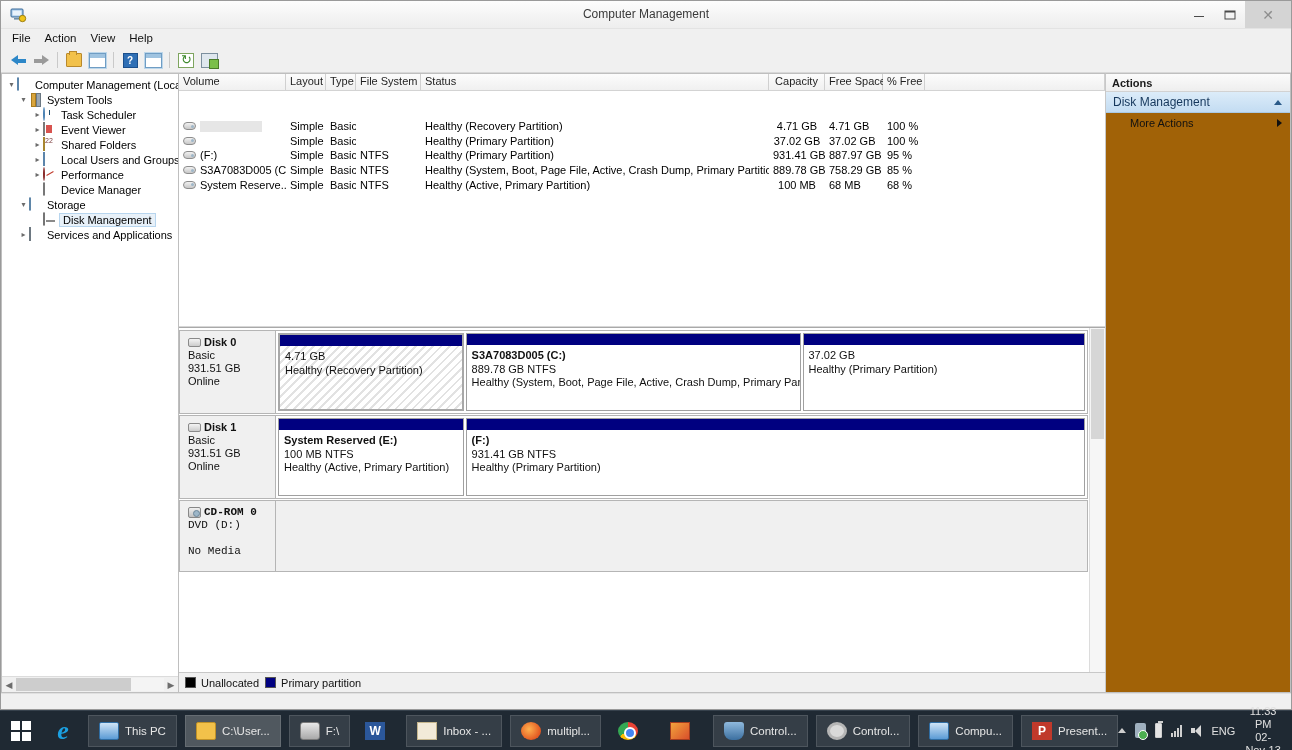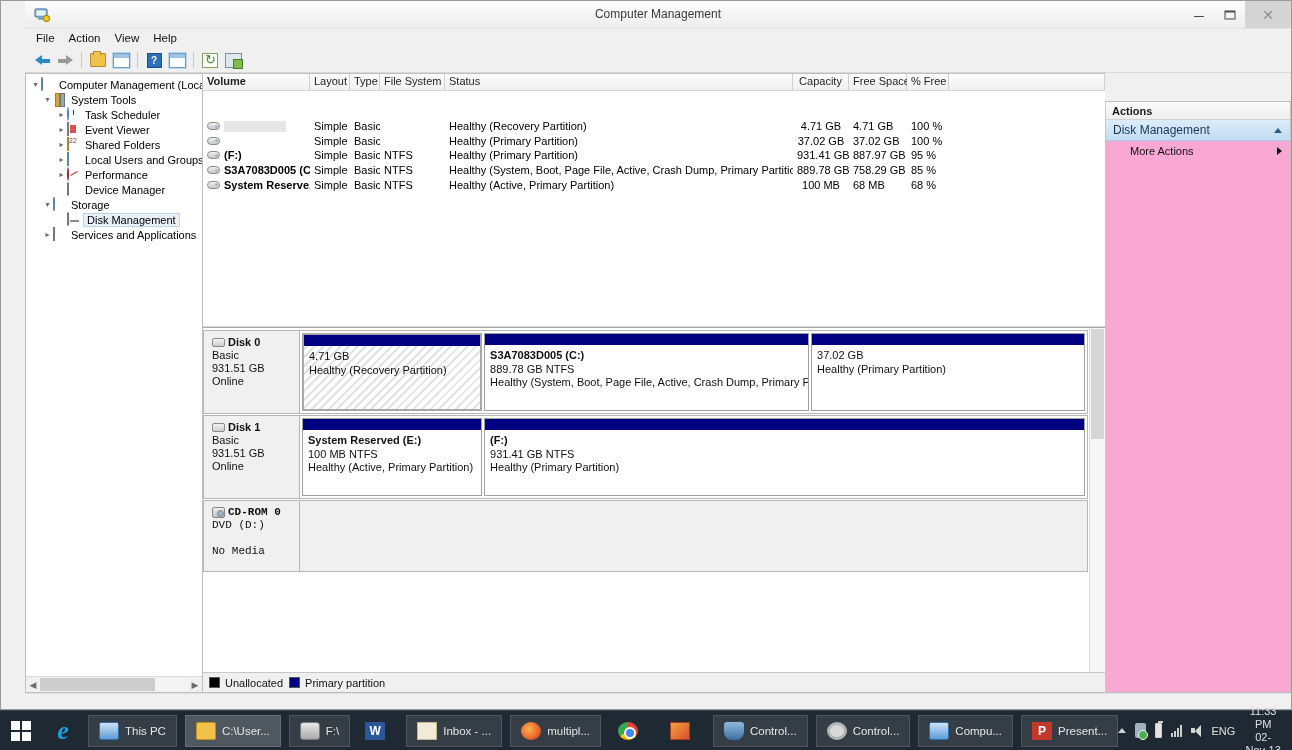--- a/index.html
+++ b/index.html
@@ -15,21 +15,21 @@
     position: relative;
     width: 1292px; height: 750px;
     background: #ffffff;
   }
 
   
   .window {
     position: absolute; left: 0; top: 0; width: 1292px; height: 710px;
     background: #f0f0f0;
     border: 1px solid #9a9a9a;
-    display: flex; flex-direction: column; padding-left: 24px;
+    display: flex; flex-direction: column;
   }
 
   
   .titlebar {
     height: 28px; position: relative;
     background: linear-gradient(to bottom, #fdfdfd 0%, #f4f4f4 55%, #eeeeee 100%);
     border-bottom: 1px solid #e3e3e3;
     flex: 0 0 28px;
   }
   .titlebar .app-icon {
@@ -209,21 +209,21 @@
   .vl-rows { font-size: 11px; margin-top: 28px; }
   .vl-row { display: flex; height: 14.6px; align-items: center; white-space: nowrap; }
   .vl-row .td { padding: 0 4px; overflow: hidden; }
   .vl-row .td.vol { display:flex; align-items:center; gap:4px; }
   .vol-icon { width: 13px; height: 8px; flex:0 0 13px;
     background: linear-gradient(#f1f1f1,#c8c8c8);
     border: 1px solid #8d8d8d; border-radius: 4px; position: relative; }
   .vol-icon:after { content:''; position:absolute; right:1px; top:1.5px;
     width:3px; height:3px; border-radius:50%; background:#9fb7c9; }
   .vol-name-hl { background: #e6e6e6; display:inline-block; height: 11px; }
-  .c-vol { width: 107px; font-weight: bold; }
+  .c-vol { width: 107px; }
   .c-layout { width: 40px; }
   .c-type { width: 30px; }
   .c-fs { width: 65px; }
   .c-status { width: 348px; }
   .c-cap { width: 56px; text-align: center; }
   .c-free { width: 58px; }
   .c-pct { width: 42px; }
   .c-rest { flex: 1 1 auto; }
 
   
@@ -286,23 +286,23 @@
     font-size: 11px; color: #111;
   }
   .lg-item { display:flex; align-items:center; gap:5px; }
   .lg-sw { width: 11px; height: 11px; border: 1px solid #555; }
   .lg-unalloc { background: #000000; }
   .lg-primary { background: #000080; }
 
   
   .actions-pane {
     width: 186px; flex: 0 0 186px;
-    background: #f9a8d4;
+    background: #a16207;
     border: 1px solid #bfbfbf; border-left: 1px solid #c8c8c8;
-    display: flex; flex-direction: column; margin-top: 28px;
+    display: flex; flex-direction: column;
   }
   .act-header {
     height: 18px; flex: 0 0 18px;
     background: linear-gradient(to bottom,#fbfbfb,#eeeeee);
     border-bottom: 1px solid #d2d2d2;
     display: flex; align-items: center; padding-left: 6px;
     font-size: 11px; font-weight: bold; color: #1a1a1a;
   }
   .act-group {
     height: 21px; background: linear-gradient(to bottom,#dcecf9,#c3dcf2);

